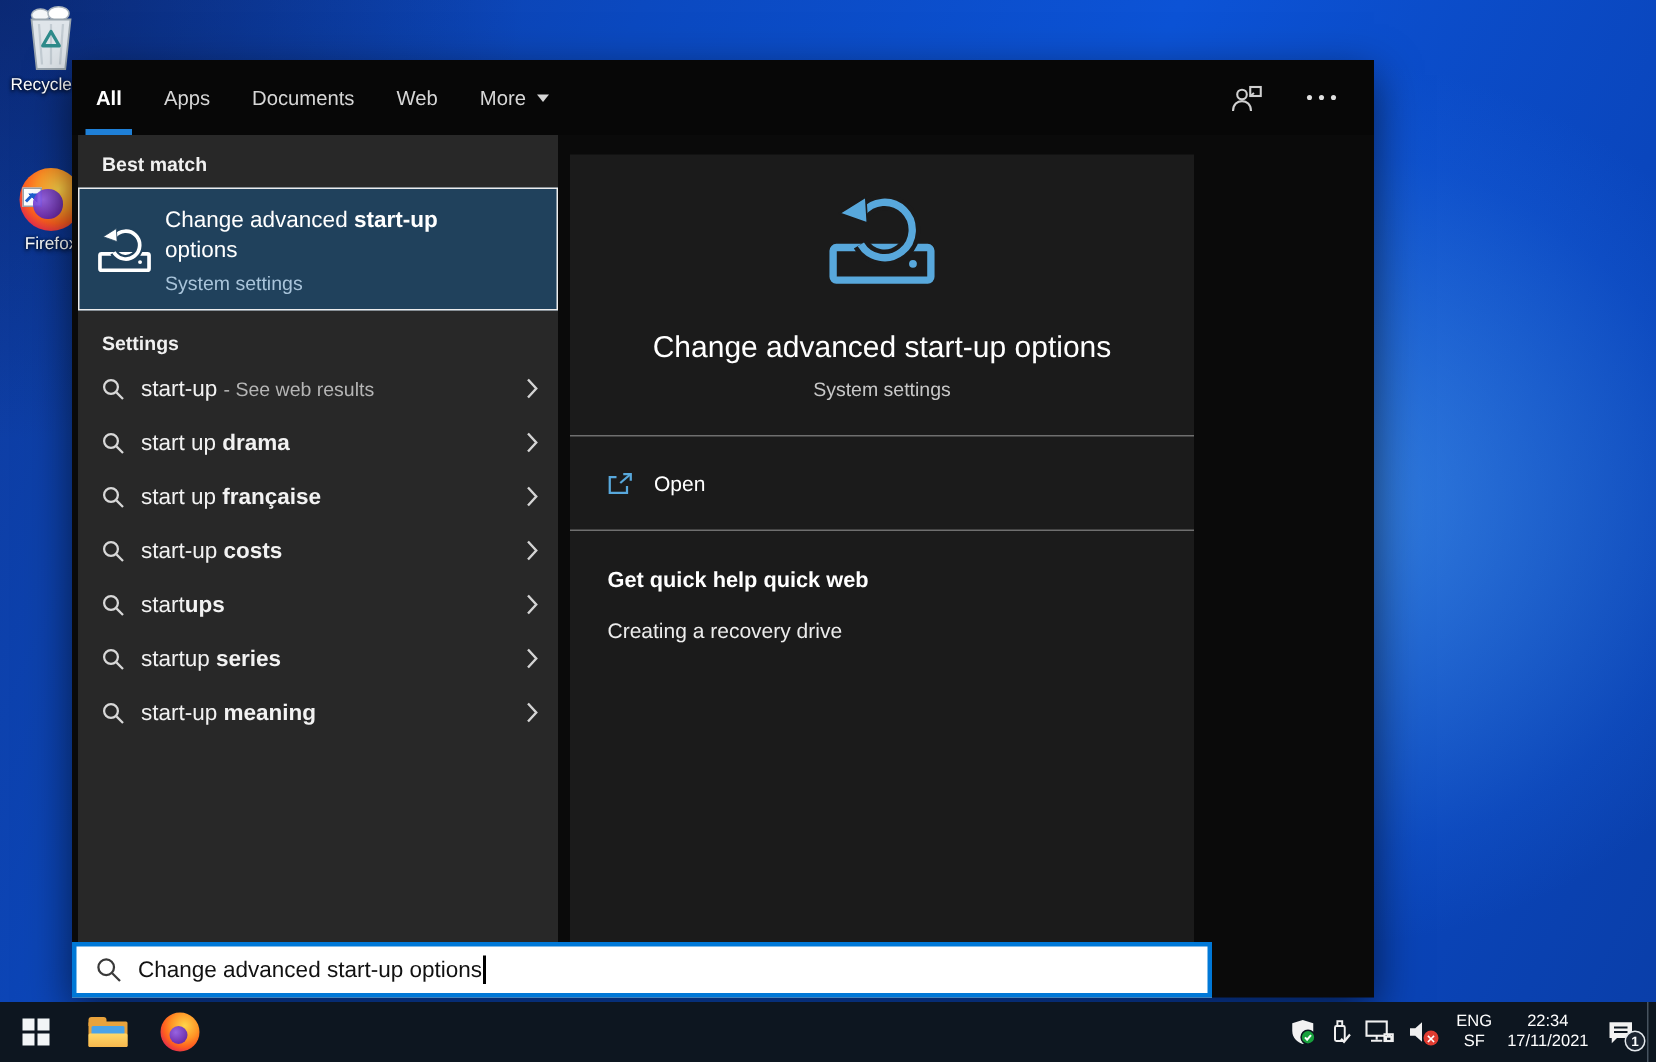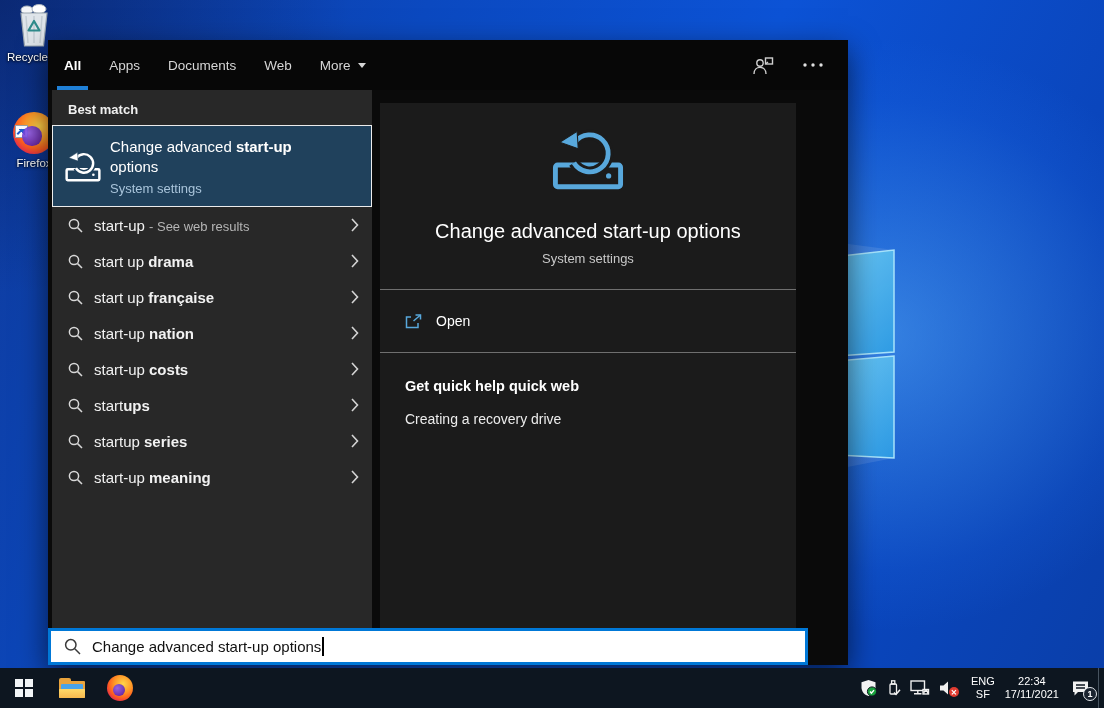--- a/index.html
+++ b/index.html
@@ -25,21 +25,21 @@
     background: radial-gradient(circle at 62% 34%, #ffd54a, #ff9626 38%, #ff5f1f 60%, #e22850 80%, #b5179e 97%); }
   .ff-ball::after { content:''; position:absolute; left:22%; top:34%; width:46%; height:46%; border-radius:50%;
     background: radial-gradient(circle at 35% 35%, #8b5cf6, #5b21b6 75%); opacity:.9; }
   .shortcut-badge { position:absolute; left:2px; bottom:16px; width:13px; height:13px; background:#fff; border:1px solid #9aa4ad; }
   .shortcut-badge::after { content:''; position:absolute; left:3px; top:3px; width:6px; height:6px;
     background: linear-gradient(45deg, transparent 46%, #1d5fd0 46%); }
   .shortcut-badge::before { content:''; position:absolute; left:2px; bottom:2px; width:7px; height:2px; background:#1d5fd0;
     transform: rotate(-45deg); transform-origin:left bottom; }
 
   
-  #panel { position:absolute; left:48px; top:40px; width:800px; height:625px; background:#0a0a0a;
+  #panel { position:absolute; left:48px; top:40px; width:868px; height:625px; background:#0a0a0a;
     box-shadow: 0 10px 28px rgba(0,0,0,.6); }
 
   
   #tabbar { display:flex; align-items:center; height:50px; background:#070707; padding-left:9px; }
   .tab { position:relative; height:100%; display:flex; align-items:center; padding:0 7px; margin-right:14px;
     color:#d6d6d6; font-size:13.5px; cursor:default; }
   .tab.active { color:#fff; font-weight:bold; }
   .tab.active::after { content:''; position:absolute; left:0; right:0; bottom:0; height:4px; background:#1f80d7; }
   .tab .caret { width:0; height:0; border-left:4.5px solid transparent; border-right:4.5px solid transparent;
     border-top:5px solid #d6d6d6; margin-left:7px; }
@@ -197,20 +197,21 @@
           <path d="M21 14 A17 17 0 1 1 20 33" stroke="#20415c" stroke-width="10"></path>
           <path d="M21 14 A17 17 0 1 1 20 33" stroke="#ffffff" stroke-width="4.5"></path>
           <polygon points="7,14 23,4 24,20" fill="#ffffff" stroke="#20415c" stroke-width="1"></polygon>
         </svg>
         <div class="btxt">
           <div class="title"><span>Change advanced </span><span class="b">start-up</span><span> options</span></div>
           <div class="sub">System settings</div>
         </div>
       </div>
 
+      <div class="sec-header tight">Settings</div>
 
 
 
       <div class="wrow">
         <svg class="mag" width="15" height="15" viewBox="0 0 15 15" fill="none" stroke="#d8d8d8" stroke-width="1.5">
             <circle cx="6" cy="6" r="4.6"></circle>
             <line x1="9.6" y1="9.6" x2="14" y2="14"></line>
           </svg>
         <div class="rtxt"><span>start-up </span><span class="b"></span><span class="muted">- See web results</span></div>
         <svg class="chev" width="8" height="14" viewBox="0 0 8 14" fill="none" stroke="#d4d4d4" stroke-width="1.6">
@@ -226,30 +227,20 @@
         <svg class="chev" width="8" height="14" viewBox="0 0 8 14" fill="none" stroke="#d4d4d4" stroke-width="1.6">
             <polyline points="1,1 6.5,7 1,13"></polyline>
           </svg>
       </div>
       <div class="wrow">
         <svg class="mag" width="15" height="15" viewBox="0 0 15 15" fill="none" stroke="#d8d8d8" stroke-width="1.5">
             <circle cx="6" cy="6" r="4.6"></circle>
             <line x1="9.6" y1="9.6" x2="14" y2="14"></line>
           </svg>
         <div class="rtxt"><span>start up </span><span class="b">française</span></div>
-        <svg class="chev" width="8" height="14" viewBox="0 0 8 14" fill="none" stroke="#d4d4d4" stroke-width="1.6">
-            <polyline points="1,1 6.5,7 1,13"></polyline>
-          </svg>
-      </div>
-      <div class="wrow">
-        <svg class="mag" width="15" height="15" viewBox="0 0 15 15" fill="none" stroke="#d8d8d8" stroke-width="1.5">
-            <circle cx="6" cy="6" r="4.6"></circle>
-            <line x1="9.6" y1="9.6" x2="14" y2="14"></line>
-          </svg>
-        <div class="rtxt"><span>start-up </span><span class="b">nation</span></div>
         <svg class="chev" width="8" height="14" viewBox="0 0 8 14" fill="none" stroke="#d4d4d4" stroke-width="1.6">
             <polyline points="1,1 6.5,7 1,13"></polyline>
           </svg>
       </div>
       <div class="wrow">
         <svg class="mag" width="15" height="15" viewBox="0 0 15 15" fill="none" stroke="#d8d8d8" stroke-width="1.5">
             <circle cx="6" cy="6" r="4.6"></circle>
             <line x1="9.6" y1="9.6" x2="14" y2="14"></line>
           </svg>
         <div class="rtxt"><span>start-up </span><span class="b">costs</span></div>

